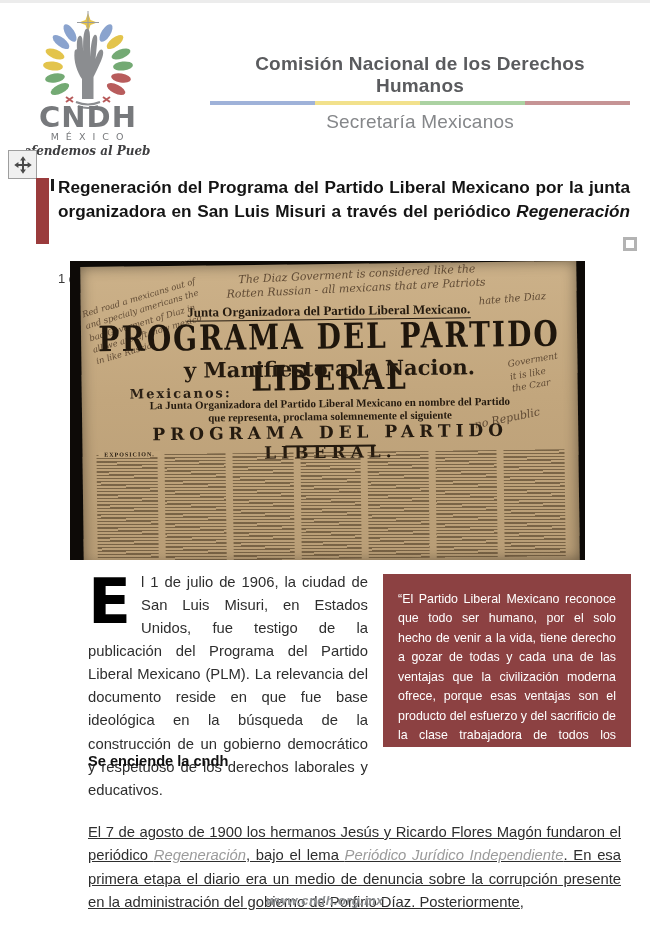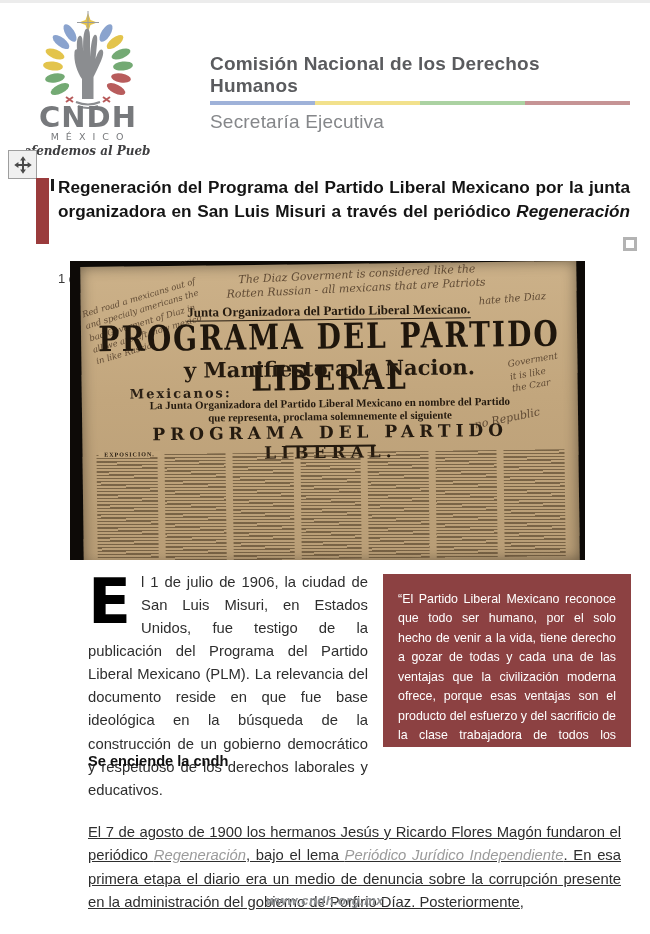--- a/index.html
+++ b/index.html
@@ -2,21 +2,21 @@
 <html><head>
 <meta charset="utf-8">
 <style>
   * { margin:0; padding:0; box-sizing:border-box; }
   html,body { background:#ffffff; }
   body { font-family:"Liberation Sans","DejaVu Sans",sans-serif; }
   .page { position:relative; width:650px; height:934px; background:#ffffff; overflow:hidden; margin:0 auto; border-top:3px solid #ececec; }
 
   
   .logo-wrap { position:absolute; left:26px; top:6px; width:124px; height:148px; }
-  .org-block { position:absolute; right:20px; top:50px; width:420px; text-align:left; }
+  .org-block { position:absolute; right:20px; top:50px; width:420px; text-align:center; }
   .org-name { font-size:19px; font-weight:700; color:#5a5b5e; letter-spacing:.2px; }
   .org-divider { display:flex; height:4px; margin-top:4px; }
   .org-divider span { flex:1; }
   .seg-blue  { background:#9fb2d9; }
   .seg-yellow{ background:#f2e18c; }
   .seg-green { background:#abd2a2; }
   .seg-red   { background:#c69495; }
   .dept-name { font-size:19px; color:#85878a; margin-top:6px; letter-spacing:.2px; }
 
   
@@ -109,21 +109,21 @@
   </div>
 
   <div class="org-block">
     <div class="org-name">Comisión Nacional de los Derechos Humanos</div>
     <div class="org-divider">
       <span class="seg-blue"></span>
       <span class="seg-yellow"></span>
       <span class="seg-green"></span>
       <span class="seg-red"></span>
     </div>
-    <div class="dept-name">Secretaría Ejecutiva</div>
+    <div class="dept-name">Secretaría Mexicanos</div>
   </div>
 
   <div class="move-btn">
     <svg width="20" height="20" viewBox="0 0 24 24">
       <path d="M12 1.5 L15.5 6.5 H13.2 V10.8 H17.5 V8.5 L22.5 12 L17.5 15.5 V13.2 H13.2 V17.5 H15.5 L12 22.5 L8.5 17.5 H10.8 V13.2 H6.5 V15.5 L1.5 12 L6.5 8.5 V10.8 H10.8 V6.5 H8.5 Z" fill="#4a4a4a"></path>
     </svg>
   </div>
   <div class="title-bar"></div>
   <div class="text-cursor"></div>
   <h1 class="article-title"><span>Regeneración del Programa del Partido Liberal Mexicano por la junta organizadora en San Luis Misuri a través del periódico </span><span class="ital">Regeneración</span></h1>

